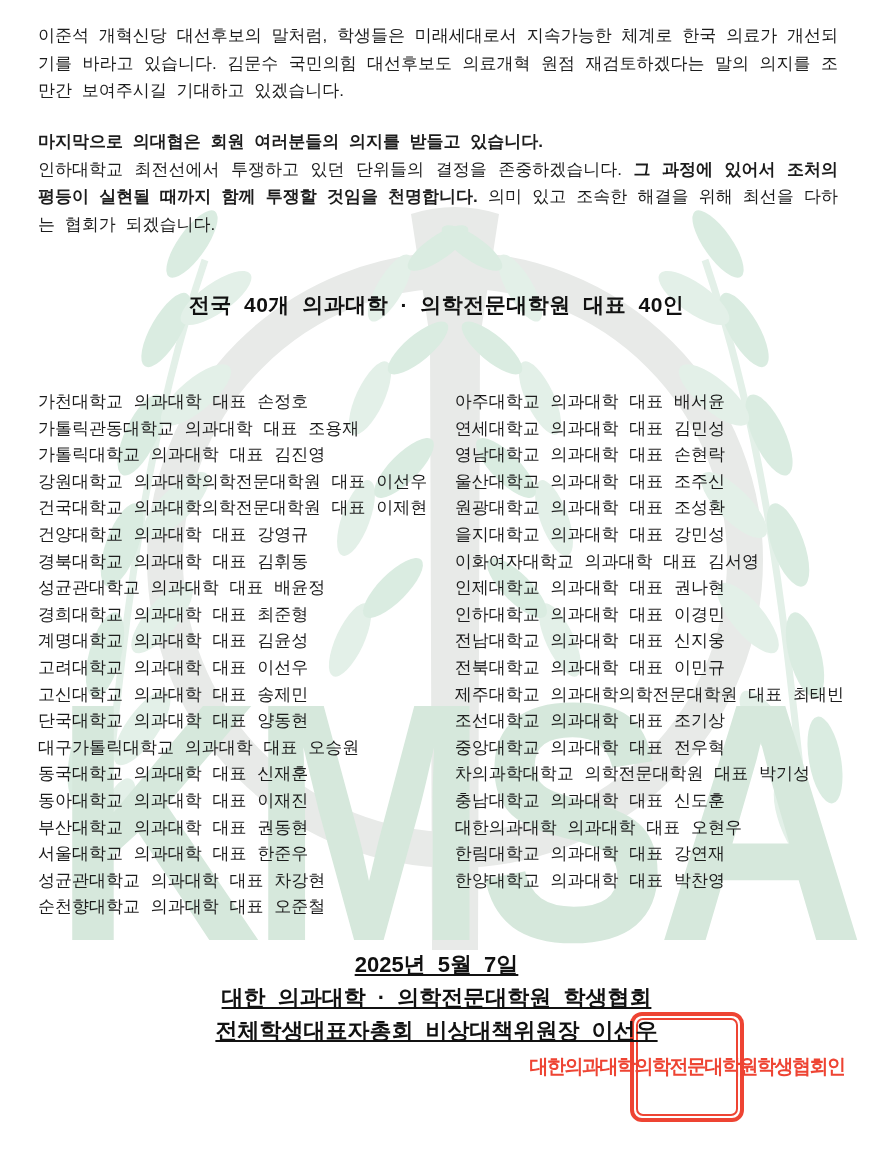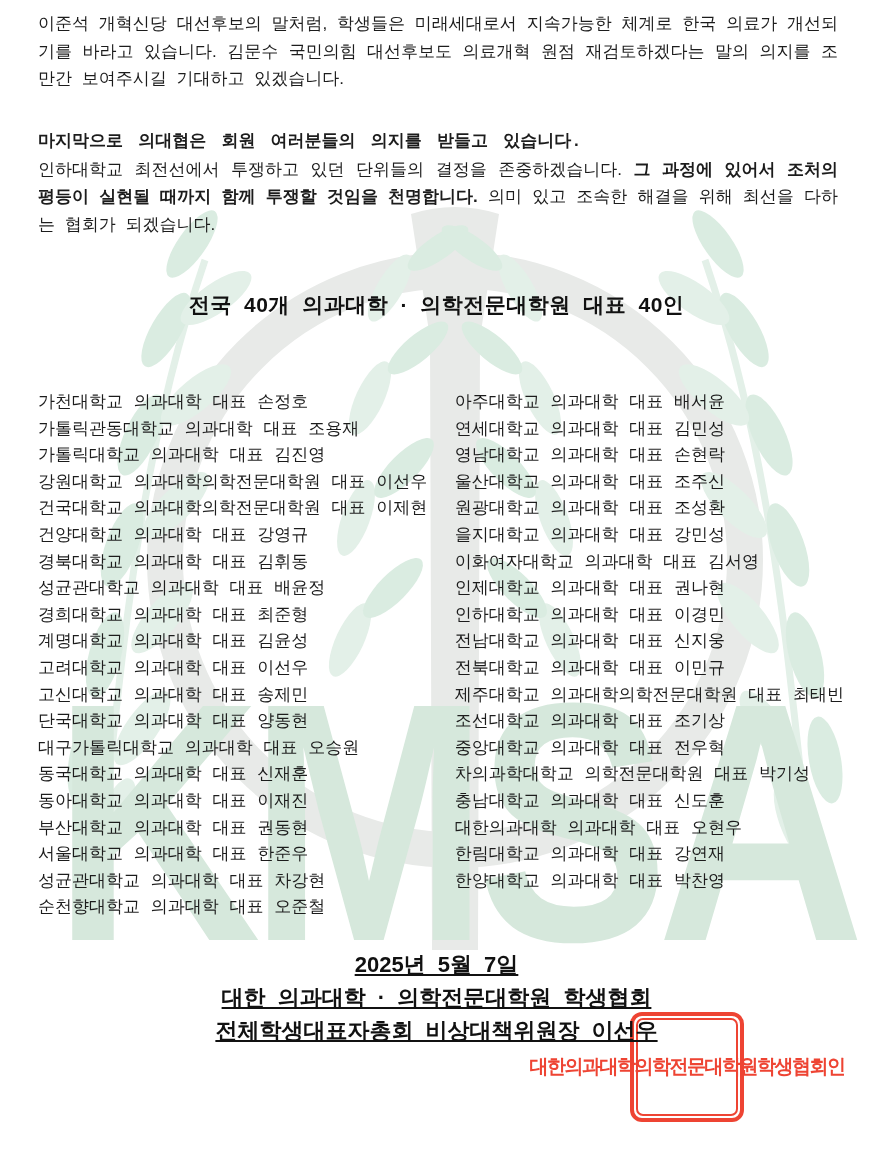--- a/index.html
+++ b/index.html
@@ -52,23 +52,23 @@
   
   .content { position:absolute; inset:0; z-index:2; }
 
   .body-text {
     font-size:17px;
     line-height:27.5px;
     text-align:justify;
     word-spacing:5px;
     color:#1c1c1c;
   }
-  .para1 { position:absolute; top:10px; left:38px; width:800px; }
+  .para1 { position:absolute; top:22px; left:38px; width:800px; }
   .para2 { position:absolute; top:128px; left:38px; width:800px; }
-  .bold  { font-weight:bold;font-family:Liberation Mono, monospace; }
+  .bold  { font-weight:bold; }
 
   .list-title {
     position:absolute; top:291px; left:0;
     width:100%;
     text-align:center;
     font-size:21px;
     font-weight:bold;
     letter-spacing:0.5px;
     word-spacing:6px;
     color:#111;

